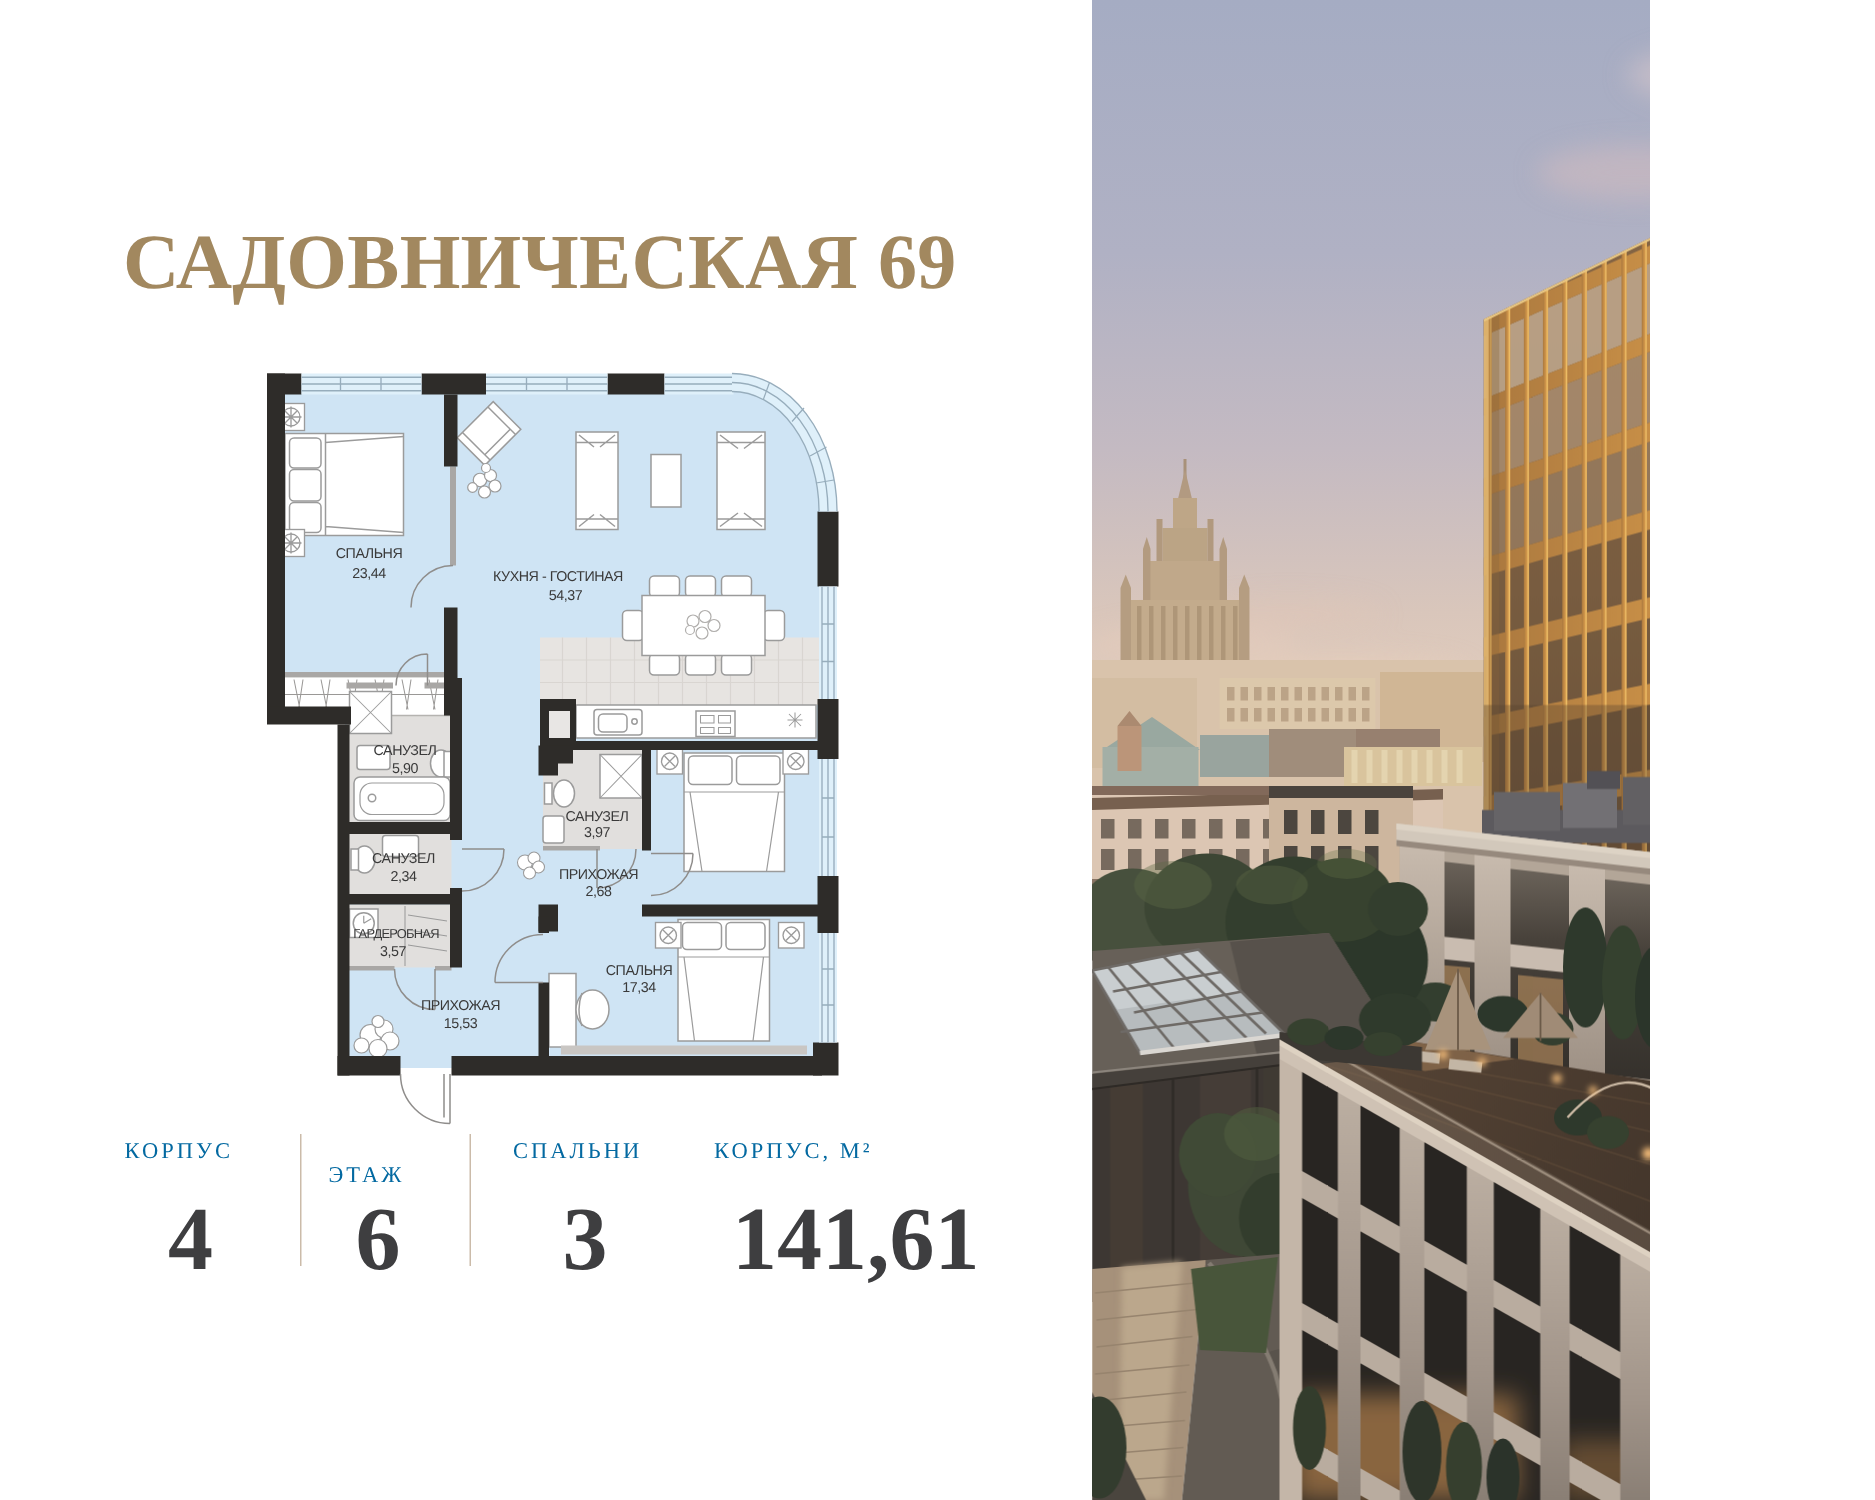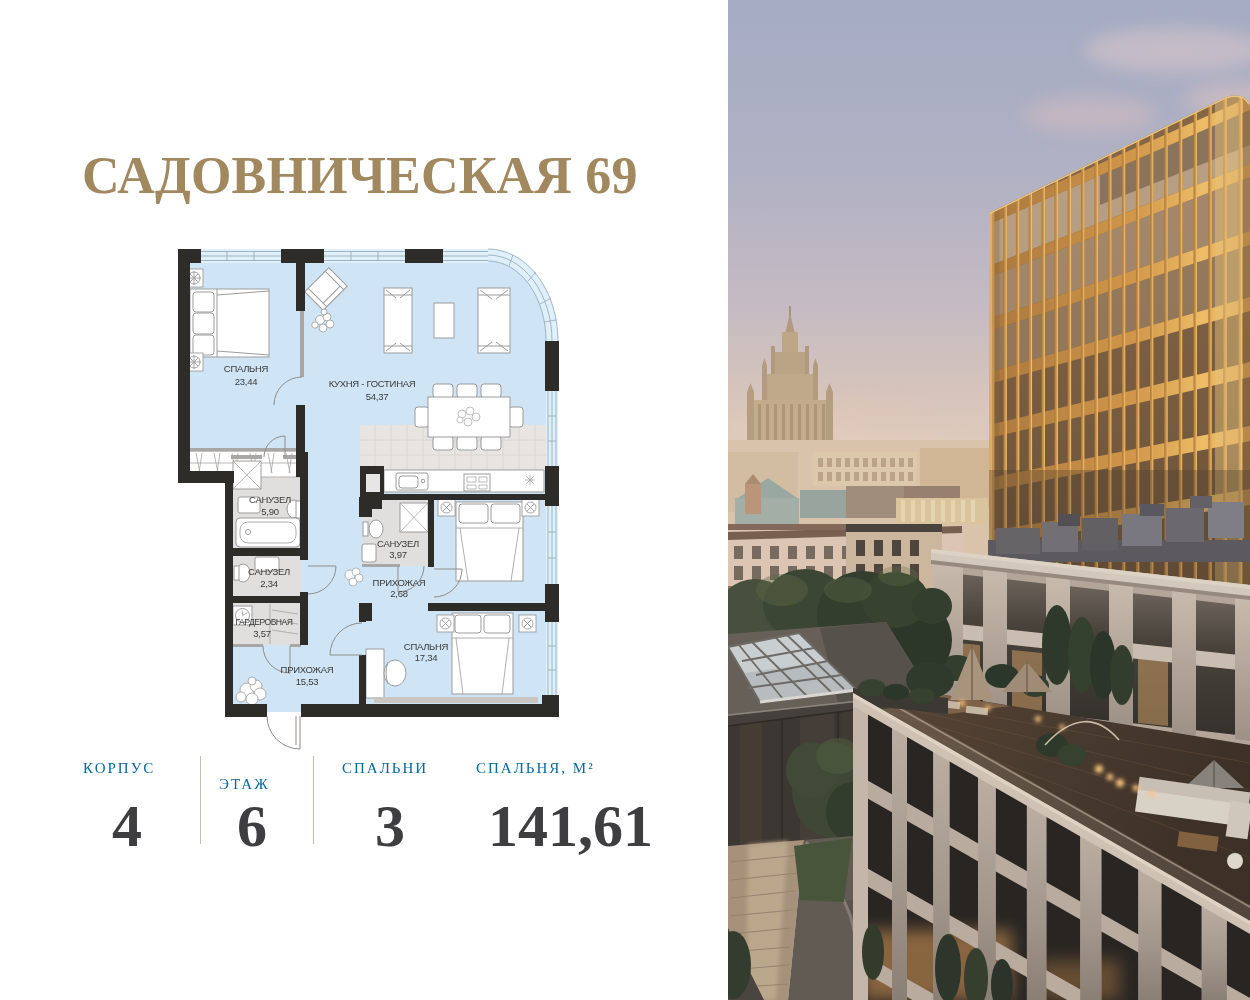--- a/index.html
+++ b/index.html
@@ -1,16 +1,16 @@
 <!DOCTYPE html>
 <html><head>
 <meta charset="utf-8">
 <style>
 html,body{margin:0;padding:0;background:#ffffff;}
-.page{position:relative;width:1250px;height:1000px;overflow:hidden;background:#fff;font-family:"Liberation Sans",sans-serif;}
+.page{position:relative;width:1100px;height:1000px;overflow:hidden;background:#fff;font-family:"Liberation Sans",sans-serif;}
 .title{position:absolute;left:82px;top:146px;width:560px;font-family:"Liberation Serif",serif;font-weight:bold;font-size:52px;color:#a2885f;letter-spacing:0.2px;white-space:nowrap;}
 .infobar{position:absolute;left:0;top:0;}
 .lab{position:absolute;font-family:"Liberation Serif",serif;font-size:15px;color:#0369a1;letter-spacing:2px;white-space:nowrap;}
 .num{position:absolute;font-family:"Liberation Serif",serif;font-weight:bold;font-size:60px;color:#3e3e40;white-space:nowrap;}
 .divider{position:absolute;width:1px;background:#cbbba9;}
 </style>
 </head>
 <body>
 <div class="page">
 
@@ -346,21 +346,21 @@
   </svg>
 
   <div class="infobar">
 
     <div class="lab" style="left:83px;top:760px;">КОРПУС</div>
 
     <div class="lab" style="left:219px;top:776px;text-align:center;">ЭТАЖ</div>
 
     <div class="lab" style="left:342px;top:760px;">СПАЛЬНИ</div>
 
-    <div class="lab" style="left:476px;top:760px;">СПАЛЬНЯ, М²</div>
+    <div class="lab" style="left:476px;top:760px;">КОРПУС, М²</div>
 
     <div class="divider" style="left:200px;top:756px;height:88px;"></div>
 
     <div class="divider" style="left:313px;top:756px;height:88px;"></div>
 
     <div class="num" style="left:112px;top:792px;">4</div>
 
     <div class="num" style="left:237px;top:792px;">6</div>
 
     <div class="num" style="left:375px;top:792px;">3</div>

